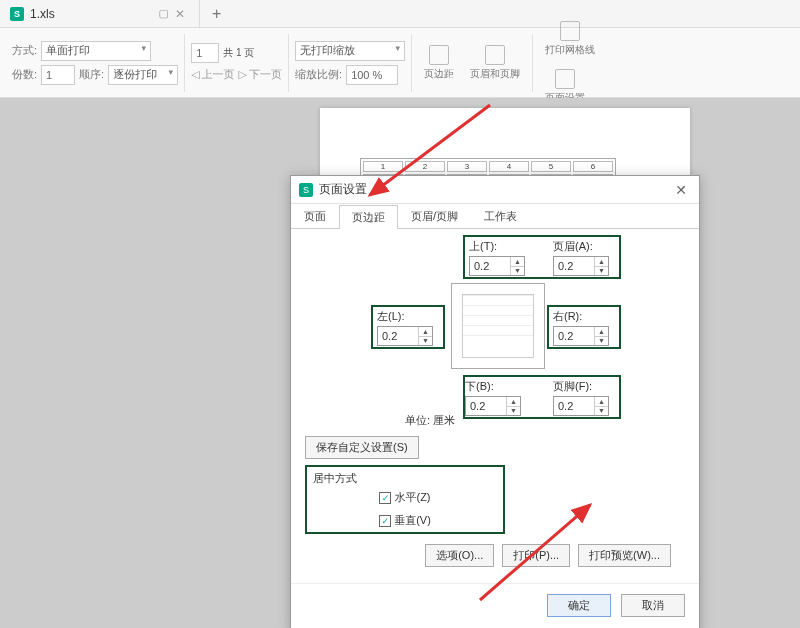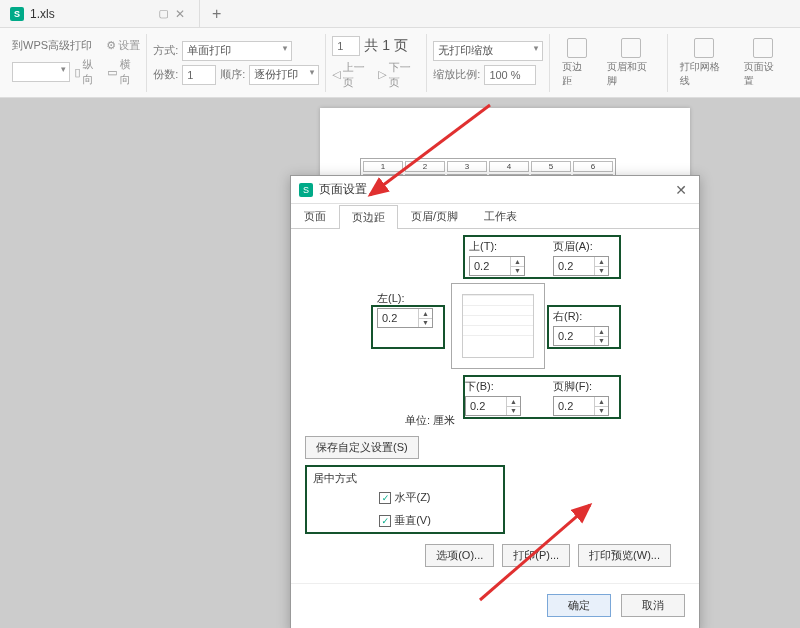--- a/index.html
+++ b/index.html
@@ -17,21 +17,21 @@
 
 .ribbon { background: #f9f9f9; height: 70px; display: flex; align-items: center; padding: 4px 6px; font-size: 11px; color: #666; border-bottom: 1px solid #ddd; }
 .ribbon-group { display: flex; flex-direction: column; gap: 4px; padding: 0 6px; border-right: 1px solid #e0e0e0; height: 58px; justify-content: center; }
 .ribbon-row { display: flex; align-items: center; gap: 4px; }
 .ribbon-label { color: #777; font-size: 11px; white-space: nowrap; }
 .ribbon-select { border: 1px solid #ccc; background: #fff; font-size: 11px; padding: 1px 18px 1px 4px; height: 20px; position: relative; color: #555; }
 .ribbon-select::after { content: "▾"; position: absolute; right: 4px; color: #888; font-size: 9px; }
 .ribbon-btn-sm { color: #999; font-size: 11px; display: flex; align-items: center; gap: 2px; }
 .spin { border: 1px solid #ccc; background: #fff; width: 34px; height: 20px; font-size: 11px; padding: 0 4px; display: flex; align-items: center; }
 .pager { display: flex; align-items: center; gap: 4px; }
-.pager-text { font-size: 14px; color: #555; }
+.pager-text { font-size: 10px; color: #555; }
 .big-icon-btn { display: flex; flex-direction: column; align-items: center; gap: 2px; padding: 4px 6px; font-size: 10px; color: #777; }
 .big-icon-btn .bi { width: 20px; height: 20px; border: 1px solid #bbb; border-radius: 2px; }
 
 
 .canvas { position: absolute; top: 98px; left: 0; right: 0; bottom: 0; background: #ccc; }
 .sheet { position: absolute; left: 320px; top: 10px; width: 370px; height: 510px; background: #fff; box-shadow: 0 0 4px rgba(0,0,0,.2); }
 .sheet-grid { position: absolute; top: 50px; left: 40px; border: 1px solid #aaa; font-size: 8px; color: #444; }
 .sheet-grid td { border: 1px solid #bbb; width: 40px; height: 10px; text-align: center; padding: 0 2px; }
 
 
@@ -47,21 +47,21 @@
 .margin-layout { position: relative; height: 170px; }
 .num-field { display: flex; flex-direction: column; gap: 2px; font-size: 11px; color: #333; }
 .num-input { display: flex; border: 1px solid #999; width: 56px; height: 20px; }
 .num-input .val { flex: 1; padding: 0 4px; font-size: 11px; display: flex; align-items: center; }
 .num-input .spinners { width: 14px; border-left: 1px solid #ccc; display: flex; flex-direction: column; }
 .num-input .spinners span { flex: 1; display: flex; align-items: center; justify-content: center; font-size: 7px; color: #555; border-bottom: 1px solid #ccc; }
 .num-input .spinners span:last-child { border: none; }
 .redbox { border: 2px solid #14532d; padding: 2px; }
 .pos-top { position: absolute; left: 164px; top: 0; }
 .pos-header { position: absolute; left: 248px; top: 0; }
-.pos-left { position: absolute; left: 72px; top: 52px; }
+.pos-left { position: absolute; left: 72px; top: 70px; }
 .pos-right { position: absolute; left: 248px; top: 70px; }
 .pos-bottom { position: absolute; left: 160px; top: 140px; }
 .pos-footer { position: absolute; left: 248px; top: 140px; }
 .preview-box { position: absolute; left: 146px; top: 44px; width: 94px; height: 86px; border: 1px solid #aaa; background: #fff; }
 .preview-box .inner { position: absolute; inset: 10px; border: 1px solid #ccc; }
 .preview-box .inner .hl { border-top: 1px solid #eee; height: 10px; }
 .unit-row { font-size: 11px; color: #333; margin-top: 4px; text-align: left; padding-left: 100px; }
 .save-row { margin-top: 8px; }
 .btn { border: 1px solid #aaa; background: #f5f5f5; padding: 3px 10px; font-size: 11px; color: #333; }
 .btn.primary { background: #e8f0fa; border-color: #7aa7d8; }
@@ -86,35 +86,20 @@
     <span class="tab-fill"></span>
     <span class="tab-pin">▢</span>
     <span class="tab-close">✕</span>
   </div>
   <div class="new-tab">+</div>
 </div>
 
 <div class="ribbon">
   <div class="ribbon-group">
     <div class="ribbon-row">
-      <span class="ribbon-label">到WPS高级打印</span>
-      <span style="flex:1"></span>
-      <span class="ribbon-btn-sm">
-          <span>⚙</span>
-          <span>设置</span>
-        </span>
-    </div>
-    <div class="ribbon-row">
-      <div class="ribbon-select" style="width:60px"></div>
-      <span class="ribbon-btn-sm">▯ <span>纵向</span></span>
-      <span class="ribbon-btn-sm">▭ <span>横向</span></span>
-    </div>
-  </div>
-  <div class="ribbon-group">
-    <div class="ribbon-row">
       <span class="ribbon-label">方式:</span>
       <div class="ribbon-select" style="width:110px"><span>单面打印</span></div>
     </div>
     <div class="ribbon-row">
       <span class="ribbon-label">份数:</span>
       <div class="spin">
           <span>1</span>
         </div>
       <span class="ribbon-label">顺序:</span>
       <div class="ribbon-select" style="width:70px"><span>逐份打印</span></div>
@@ -146,21 +131,21 @@
   <div class="ribbon-group" style="flex-direction:row; align-items:center;">
     <div class="big-icon-btn">
         <div class="bi"></div>
         <span>页边距</span>
       </div>
     <div class="big-icon-btn">
         <div class="bi"></div>
         <span>页眉和页脚</span>
       </div>
   </div>
-  <div class="ribbon-group" style="flex-direction:row; align-items:flex-end; border-right:none;">
+  <div class="ribbon-group" style="flex-direction:column; align-items:flex-start; border-right:none;">
     <div class="big-icon-btn">
         <div class="bi"></div>
         <span>打印网格线</span>
       </div>
     <div class="big-icon-btn">
         <div class="bi"></div>
         <span>页面设置</span>
       </div>
   </div>
 </div>

